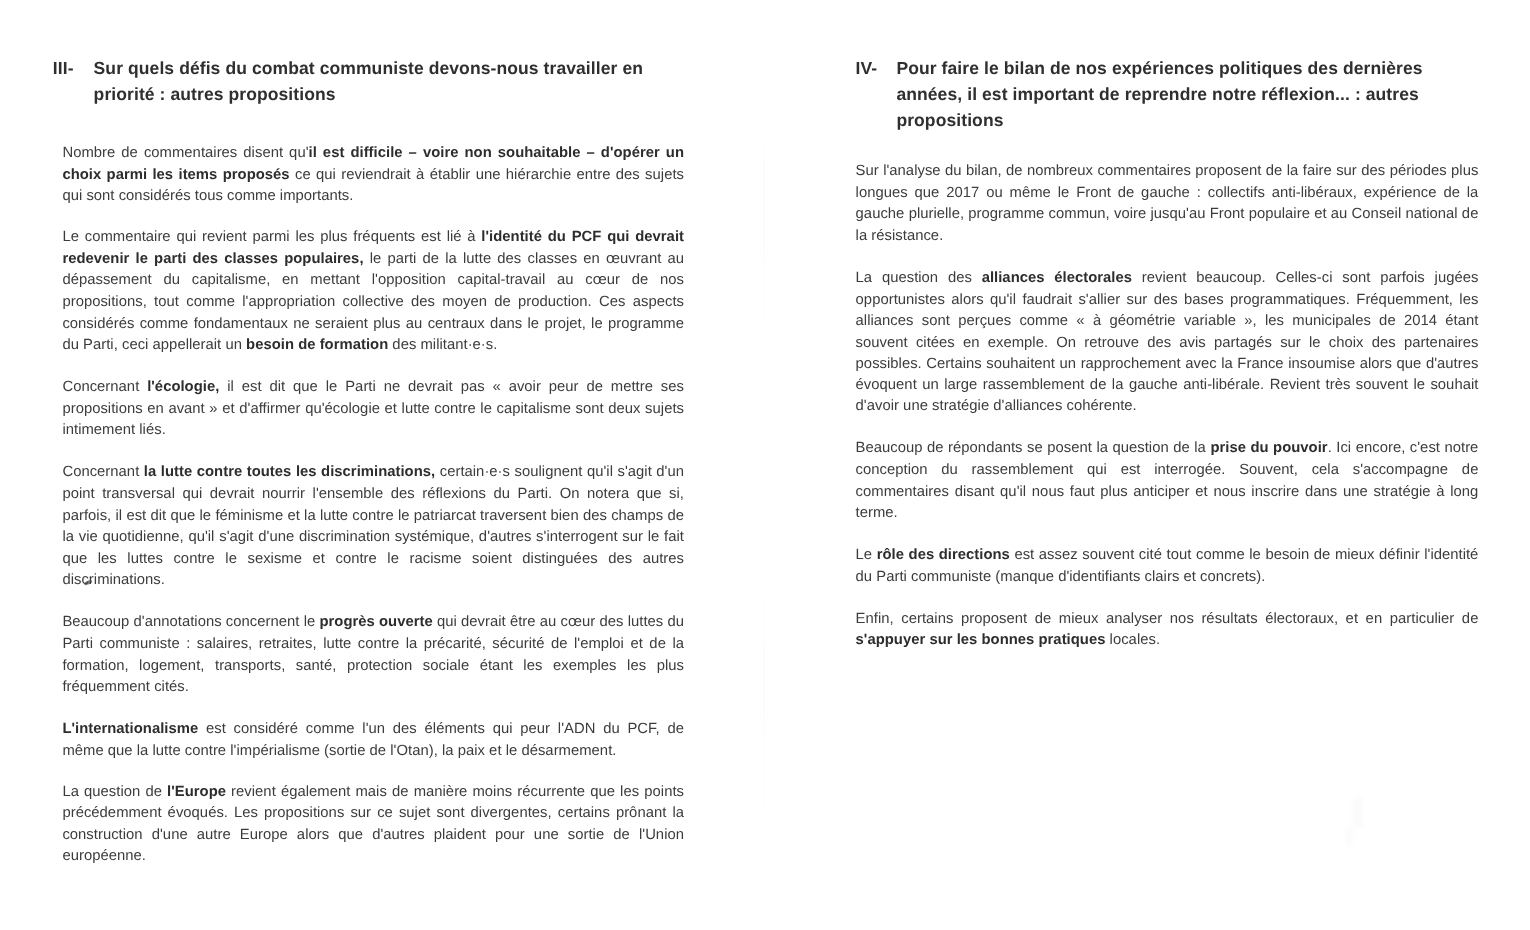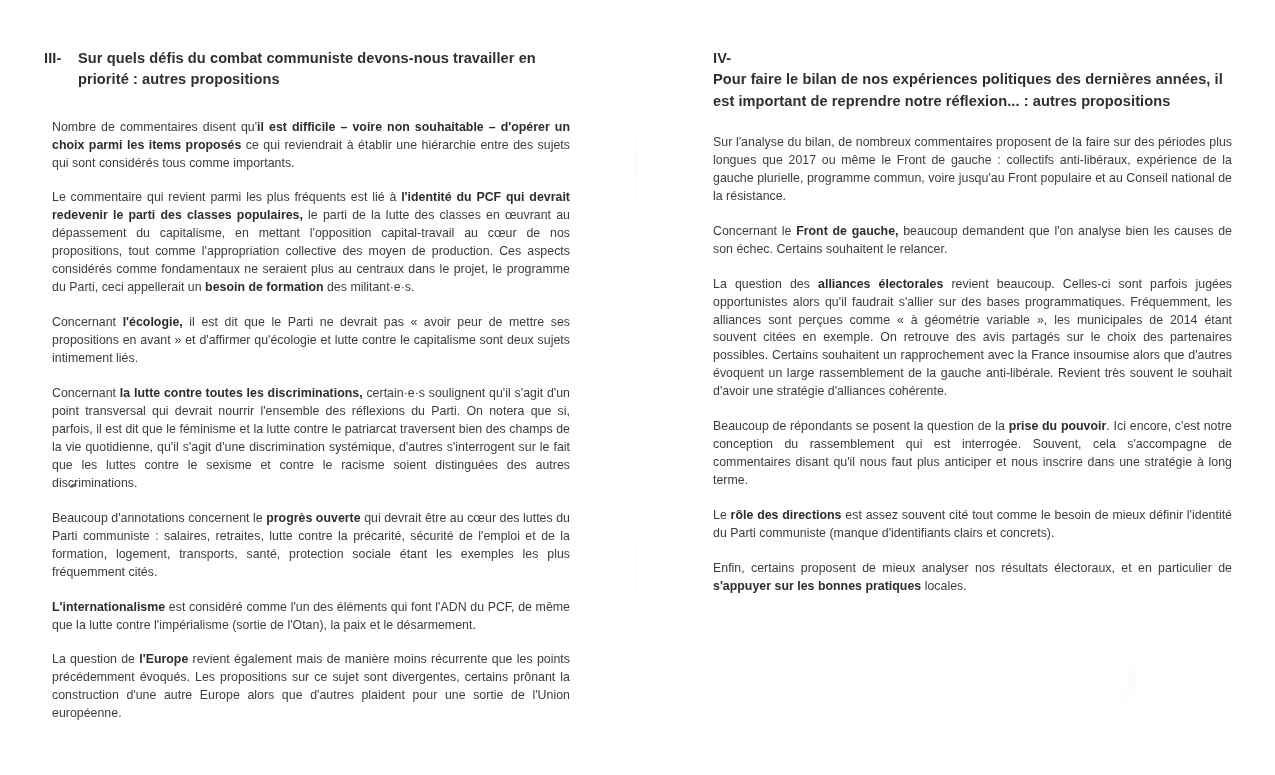--- a/index.html
+++ b/index.html
@@ -98,21 +98,21 @@
     text-align: justify;
     color: #3c3c3c;
     letter-spacing: 0.002em;
   }
   .body-par b {
     font-weight: bold;
     color: #2d2d2d;
   }
 
   .column-left .section-heading  { margin: 48px 0 0 0; }
-  .column-right .section-heading { margin: 48px 0 0 0; flex-direction: column; }
+  .column-right .section-heading { margin: 48px 0 0 0; }
 
   .column-left  .body-par { margin: 17px 0 0 8px; width: 518px; }
   .column-right .body-par { margin: 17px 0 0 0;   width: 519px; }
 
   .column-left .body-par.first  { margin-top: 28px; }
   .column-right .body-par.first { margin-top: 22px; }
 </style>
 </head>
 <body>
 
@@ -127,33 +127,32 @@
     <div class="section-heading">
       <span class="heading-number">III-</span>
       <span class="heading-text">Sur quels défis du combat communiste devons-nous travailler en priorité : autres propositions</span>
     </div>
     <div>
         <p class="body-par first"><span>Nombre de commentaires disent qu'</span><b>il est difficile – voire non souhaitable – d'opérer un choix parmi les items proposés</b><span> ce qui reviendrait à établir une hiérarchie entre des sujets qui sont considérés tous comme importants.</span></p>
         <p class="body-par"><span>Le commentaire qui revient parmi les plus fréquents est lié à </span><b>l'identité du PCF qui devrait redevenir le parti des classes populaires,</b><span> le parti de la lutte des classes en œuvrant au dépassement du capitalisme, en mettant l'opposition capital-travail au cœur de nos propositions, tout comme l'appropriation collective des moyen de production. Ces aspects considérés comme fondamentaux ne seraient plus au centraux dans le projet, le programme du Parti, ceci appellerait un </span><b>besoin de formation</b><span> des militant·e·s.</span></p>
         <p class="body-par"><span>Concernant </span><b>l'écologie,</b><span> il est dit que le Parti ne devrait pas « avoir peur de mettre ses propositions en avant » et d'affirmer qu'écologie et lutte contre le capitalisme sont deux sujets intimement liés.</span></p>
         <p class="body-par"><span>Concernant </span><b>la lutte contre toutes les discriminations,</b><span> certain·e·s soulignent qu'il s'agit d'un point transversal qui devrait nourrir l'ensemble des réflexions du Parti. On notera que si, parfois, il est dit que le féminisme et la lutte contre le patriarcat traversent bien des champs de la vie quotidienne, qu'il s'agit d'une discrimination systémique, d'autres s'interrogent sur le fait que les luttes contre le sexisme et contre le racisme soient distinguées des autres discriminations.</span></p>
         <p class="body-par"><span>Beaucoup d'annotations concernent le </span><b>progrès ouverte</b><span> qui devrait être au cœur des luttes du Parti communiste : salaires, retraites, lutte contre la précarité, sécurité de l'emploi et de la formation, logement, transports, santé, protection sociale étant les exemples les plus fréquemment cités.</span></p>
-        <p class="body-par"><b>L'internationalisme</b><span> est considéré comme l'un des éléments qui font l'ADN du PCF, de même que la lutte contre l'impérialisme (sortie de l'Otan), la paix et le désarmement.</span></p>
+        <p class="body-par"><b>L'internationalisme</b><span> est considéré comme l'un des éléments qui peur l'ADN du PCF, de même que la lutte contre l'impérialisme (sortie de l'Otan), la paix et le désarmement.</span></p>
         <p class="body-par"><span>La question de </span><b>l'Europe</b><span> revient également mais de manière moins récurrente que les points précédemment évoqués. Les propositions sur ce sujet sont divergentes, certains prônant la construction d'une autre Europe alors que d'autres plaident pour une sortie de l'Union européenne.</span></p>
       </div>
   </div>
 
   <div class="column column-right">
     <div class="section-heading">
       <span class="heading-number">IV-</span>
       <span class="heading-text">Pour faire le bilan de nos expériences politiques des dernières années, il est important de reprendre notre réflexion... : autres propositions</span>
     </div>
     <div>
         <p class="body-par first"><span>Sur l'analyse du bilan, de nombreux commentaires proposent de la faire sur des périodes plus longues que 2017 ou même le Front de gauche : collectifs anti-libéraux, expérience de la gauche plurielle, programme commun, voire jusqu'au Front populaire et au Conseil national de la résistance.</span></p>
-        <p class="body-par"><span>Concernant le </span><b>Front de gauche,</b><span> beaucoup demandent que l'on analyse bien les causes de son échec. Certains souhaitent le relancer.</span></p>
         <p class="body-par"><span>La question des </span><b>alliances électorales</b><span> revient beaucoup. Celles-ci sont parfois jugées opportunistes alors qu'il faudrait s'allier sur des bases programmatiques. Fréquemment, les alliances sont perçues comme « à géométrie variable », les municipales de 2014 étant souvent citées en exemple. On retrouve des avis partagés sur le choix des partenaires possibles. Certains souhaitent un rapprochement avec la France insoumise alors que d'autres évoquent un large rassemblement de la gauche anti-libérale. Revient très souvent le souhait d'avoir une stratégie d'alliances cohérente.</span></p>
         <p class="body-par"><span>Beaucoup de répondants se posent la question de la </span><b>prise du pouvoir</b><span>. Ici encore, c'est notre conception du rassemblement qui est interrogée. Souvent, cela s'accompagne de commentaires disant qu'il nous faut plus anticiper et nous inscrire dans une stratégie à long terme.</span></p>
         <p class="body-par"><span>Le </span><b>rôle des directions</b><span> est assez souvent cité tout comme le besoin de mieux définir l'identité du Parti communiste (manque d'identifiants clairs et concrets).</span></p>
         <p class="body-par"><span>Enfin, certains proposent de mieux analyser nos résultats électoraux, et en particulier de </span><b>s'appuyer sur les bonnes pratiques</b><span> locales.</span></p>
       </div>
   </div>
 
 </div>
 
 </body></html>

